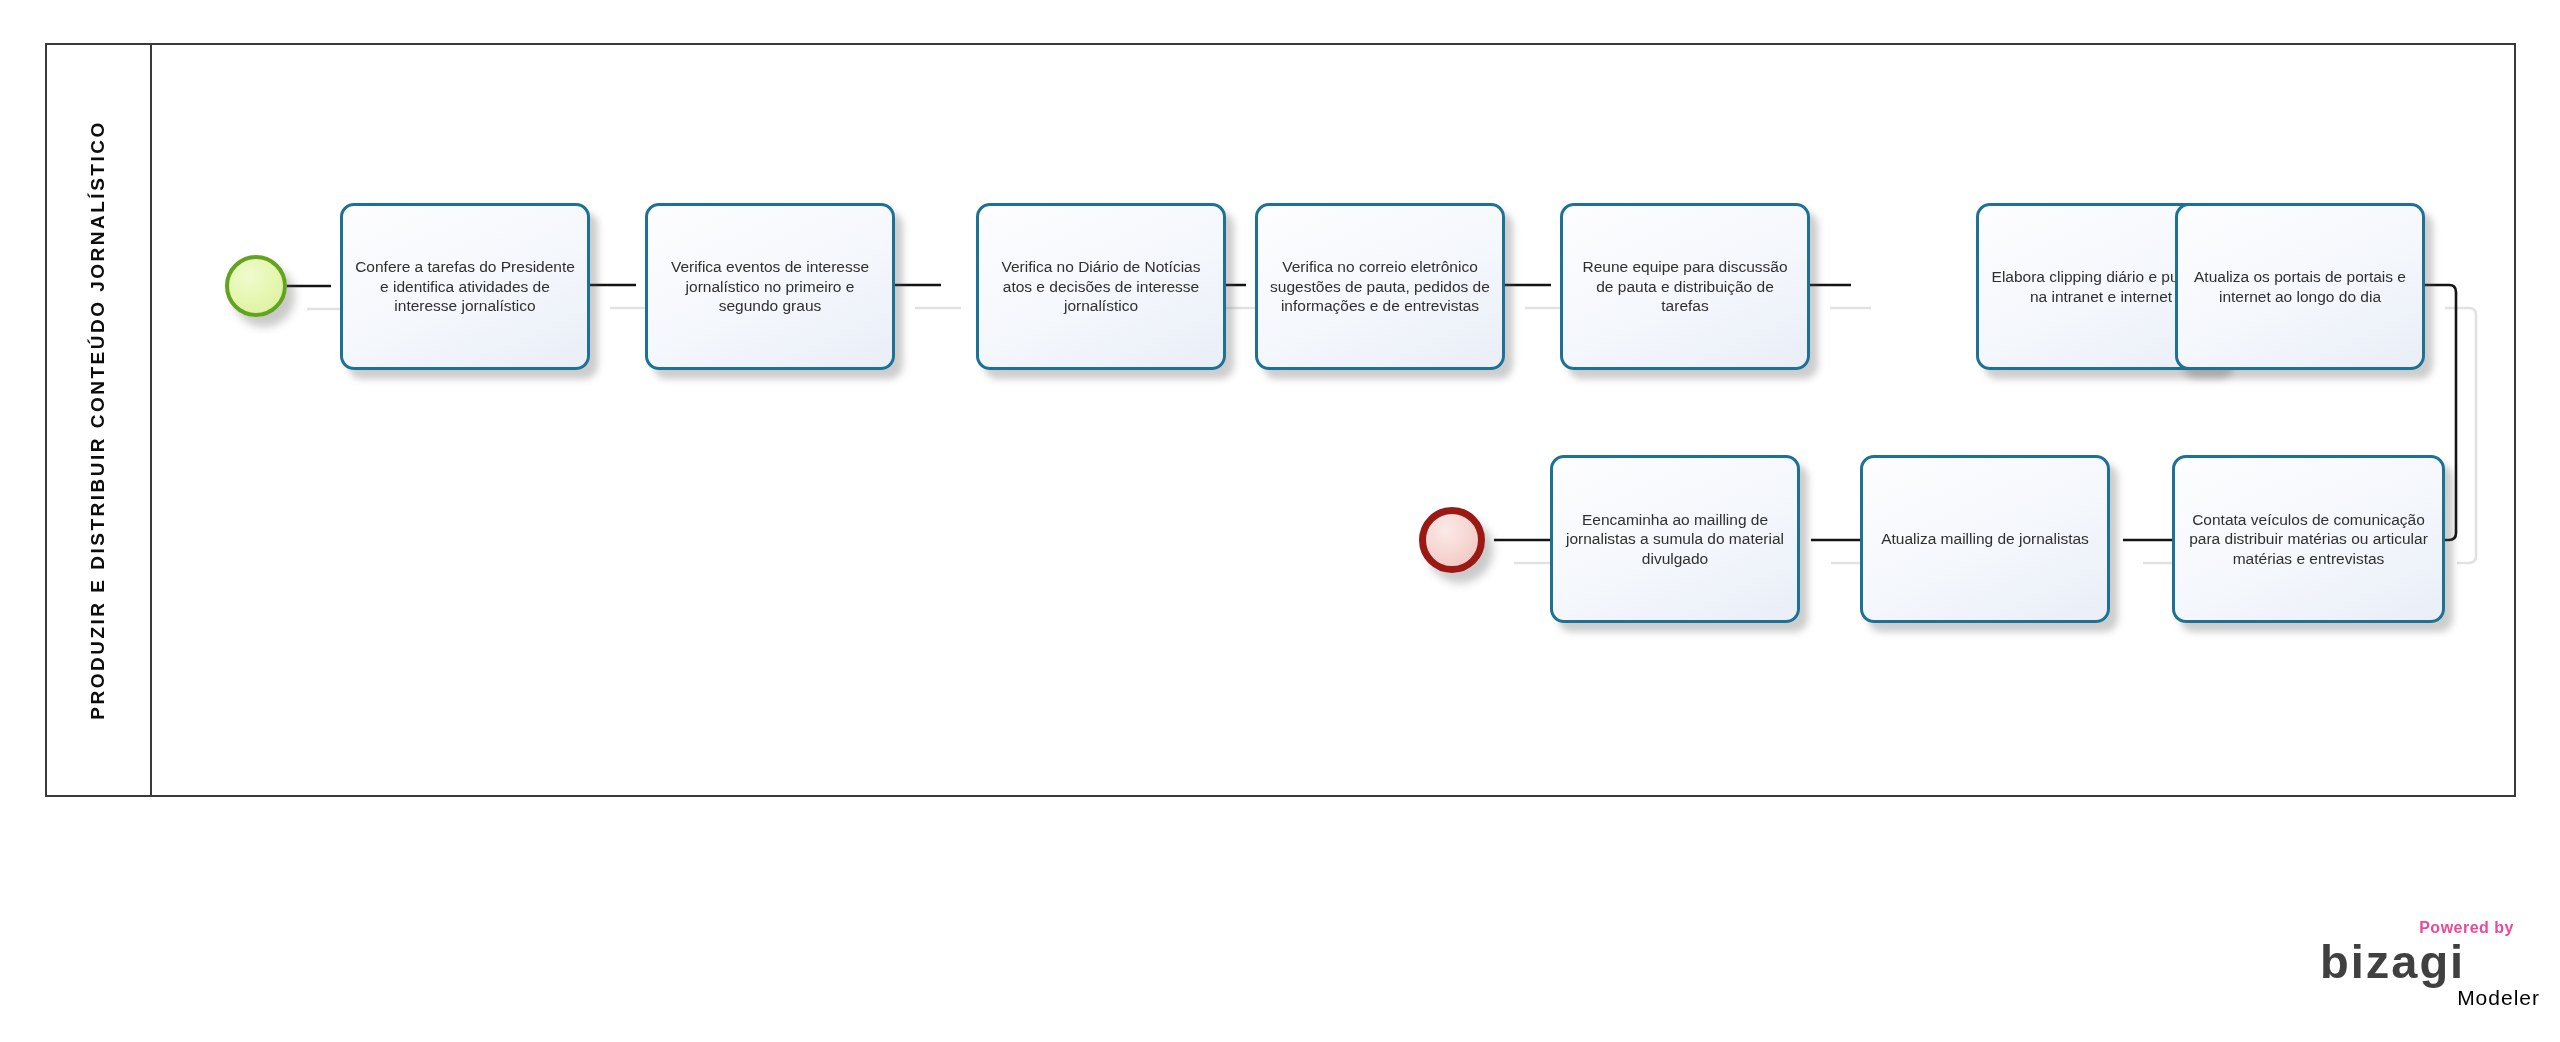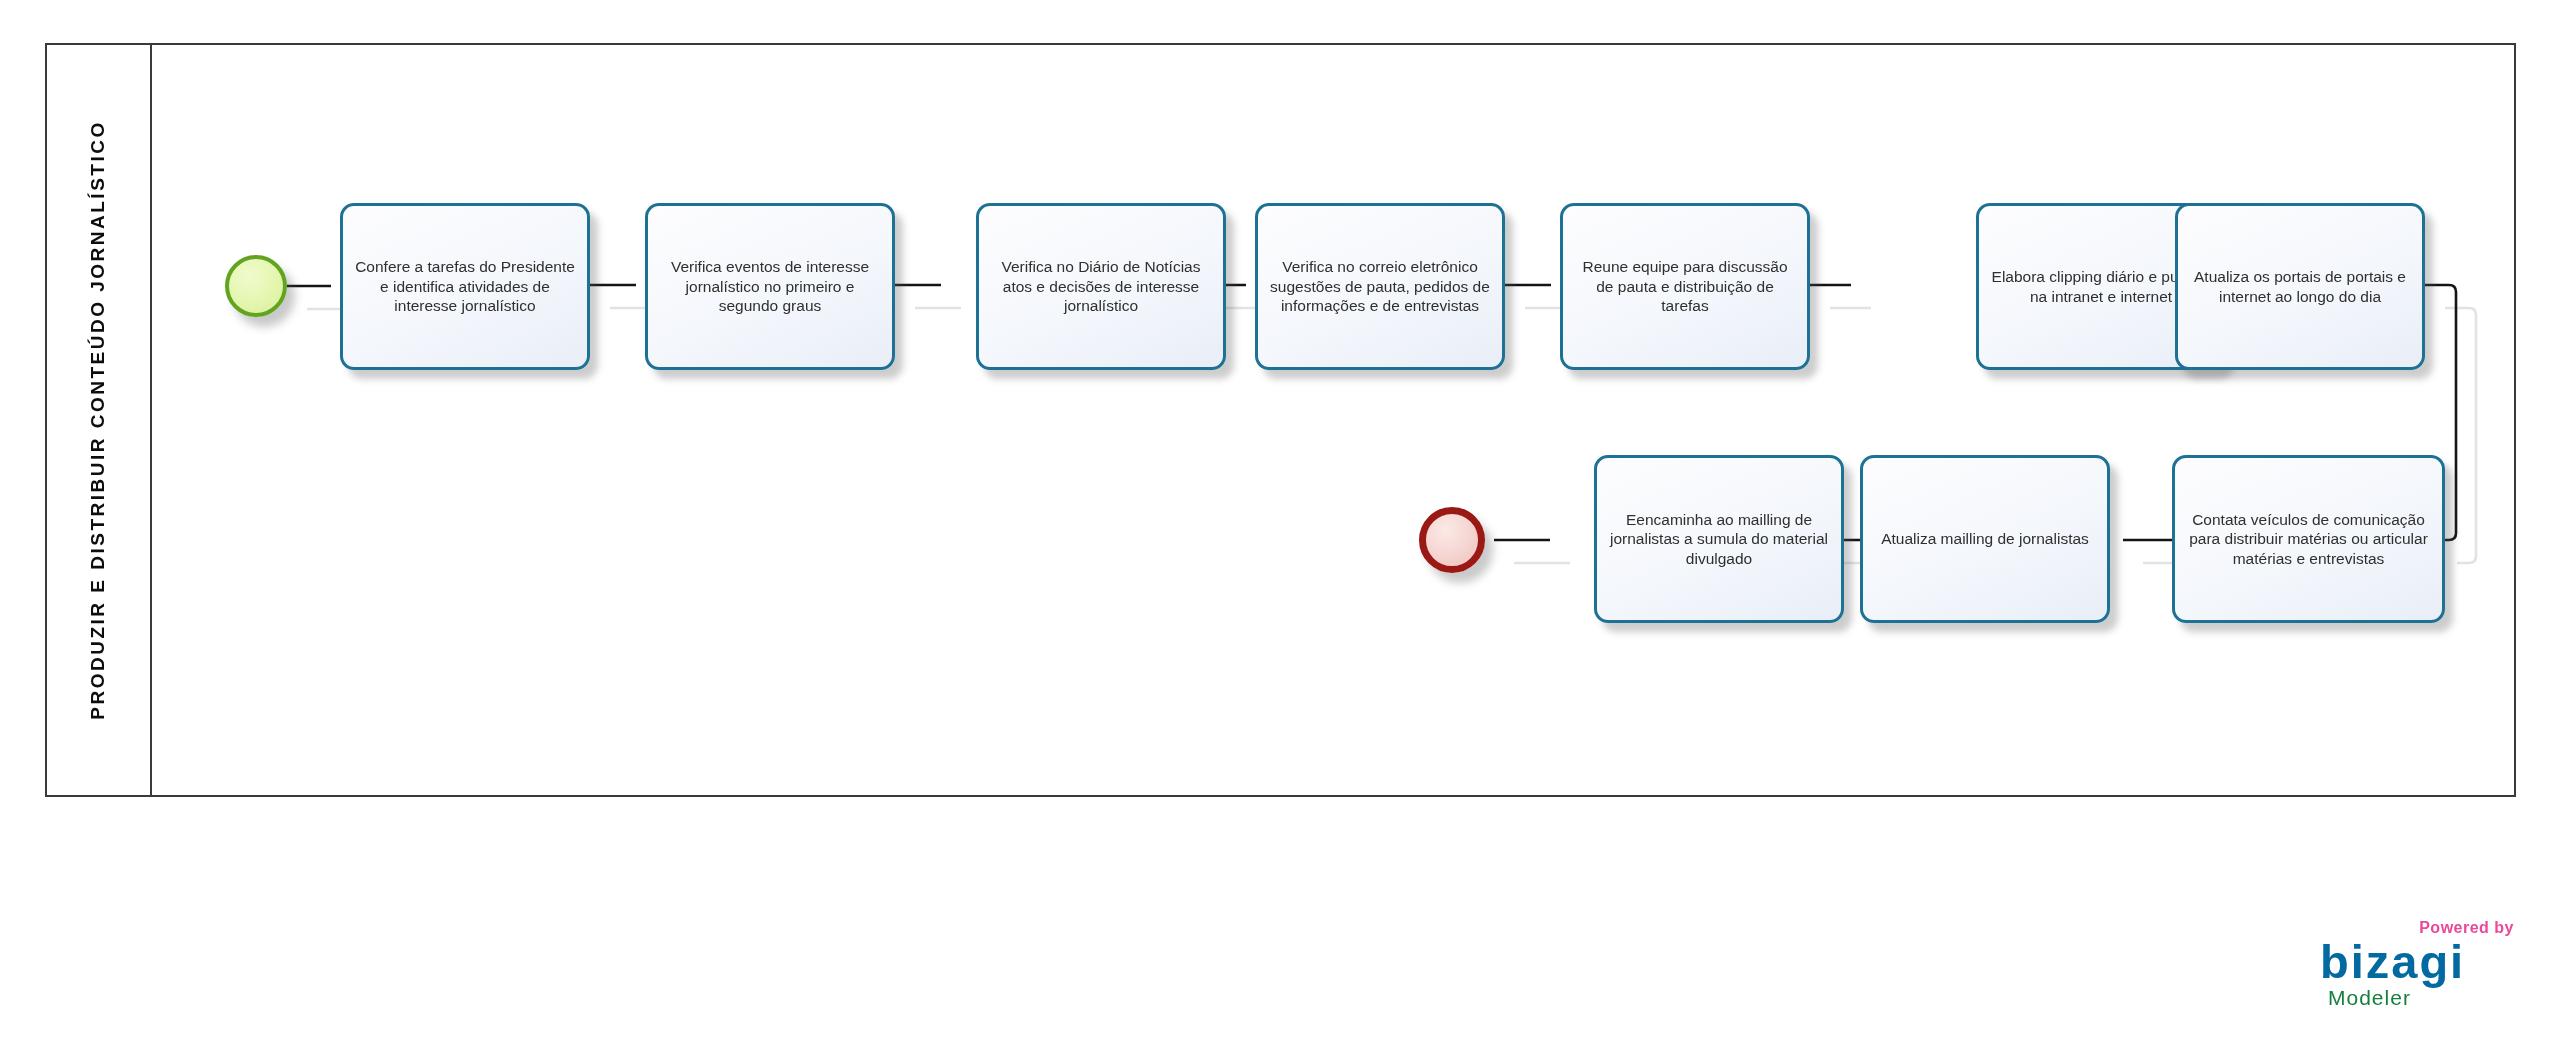--- a/index.html
+++ b/index.html
@@ -100,28 +100,29 @@
     padding-right: 26px;
     font-size: 16px;
     font-weight: bold;
     color: #ec4899;
     letter-spacing: 0.5px;
   }
   .logo-word {
     font-size: 47px;
     font-weight: bold;
     letter-spacing: 2px;
-    color: #0369a1;
+    color: #404040;
     margin-top: 2px;
   }
   .logo-product {
     font-size: 21px;
-    color: #15803d;
+    color: #000000;
     margin: 2px 0 0 8px;
     letter-spacing: 1px;
+    text-align: right;
   }
 </style>
 </head>
 <body>
 
 <div class="canvas">
 
   <div class="pool"></div>
   <div class="pool-header">
     <span class="pool-title">PRODUZIR E DISTRIBUIR CONTEÚDO JORNALÍSTICO</span>
@@ -188,21 +189,21 @@
   <div class="task row1" style="left:2175px">
     <span>Atualiza os portais de portais e internet ao longo do dia</span>
   </div>
 
   <div class="task row2" style="left:2172px; width:273px">
     <span>Contata veículos de comunicação para distribuir matérias ou articular matérias e entrevistas</span>
   </div>
   <div class="task row2" style="left:1860px">
     <span>Atualiza mailling de jornalistas</span>
   </div>
-  <div class="task row2" style="left:1594px">
+  <div class="task row2" style="left:1550px">
     <span>Eencaminha ao mailling de jornalistas a sumula do material divulgado</span>
   </div>
 
   <div class="branding">
     <div class="powered-by">Powered by</div>
     <div class="logo-word">bizagi</div>
     <div class="logo-product">Modeler</div>
   </div>
 
 </div>

